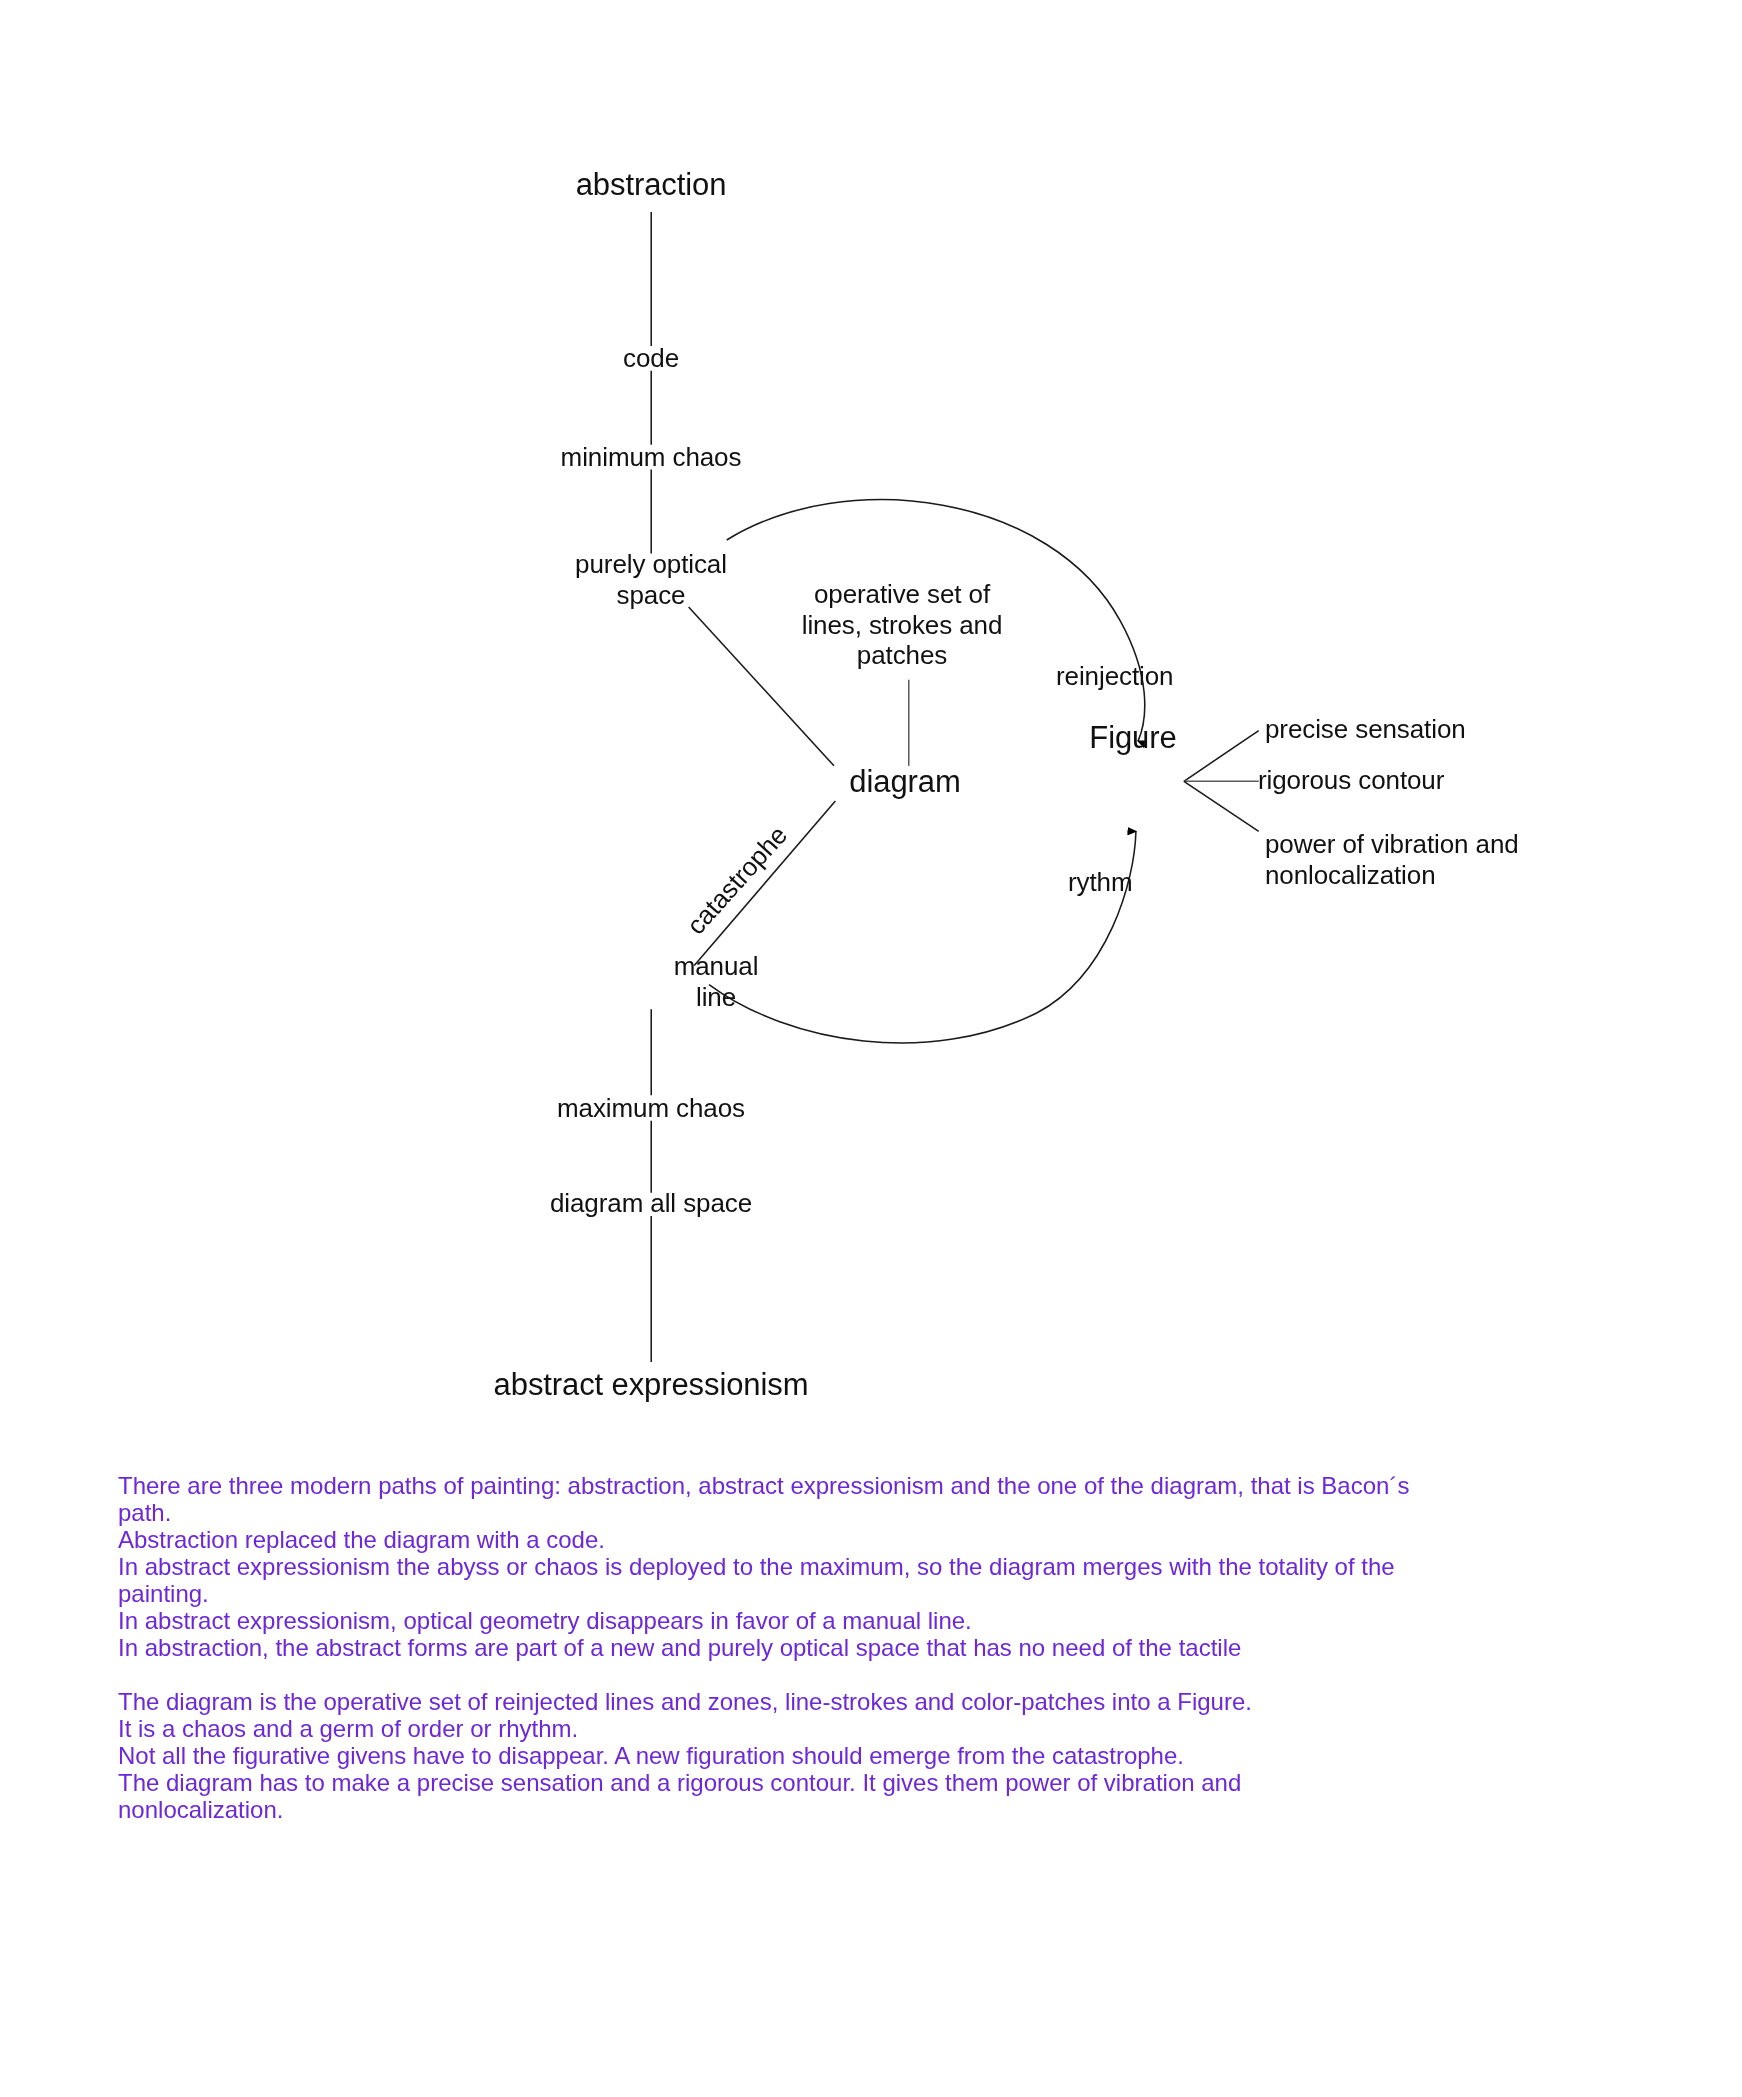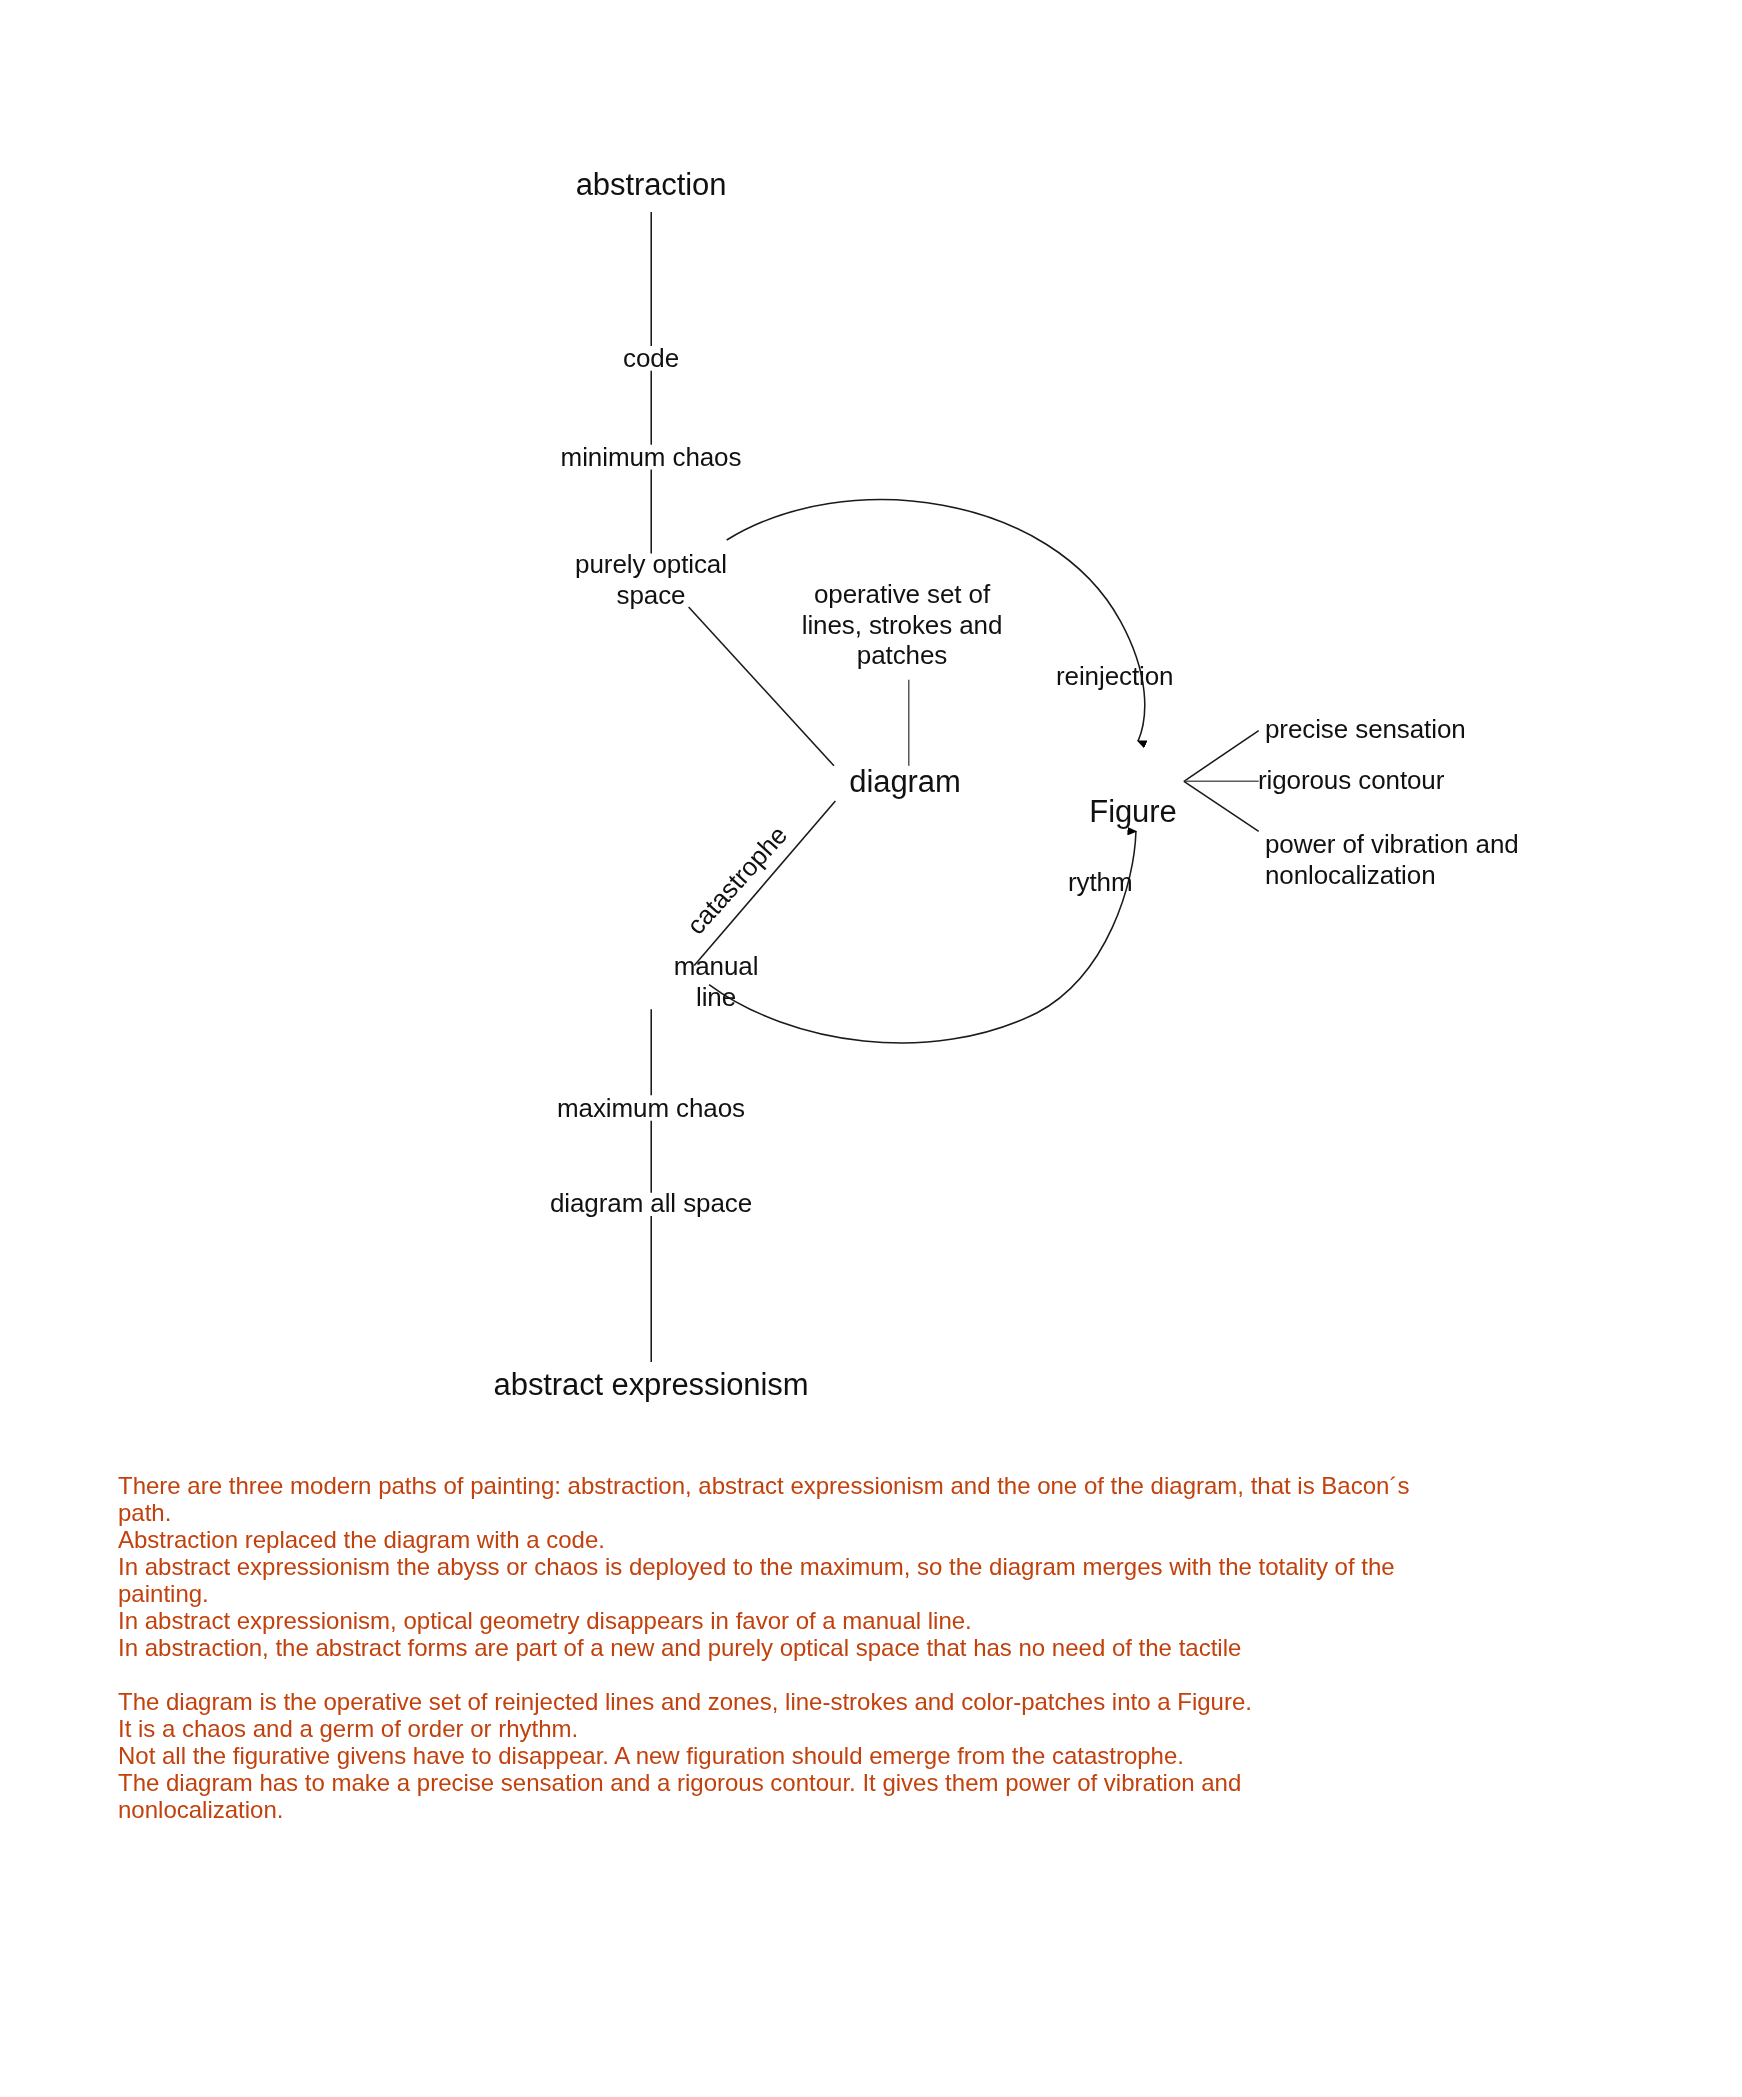--- a/index.html
+++ b/index.html
@@ -44,21 +44,21 @@
   .sz-mid   { font-size: 26px; }
 
   #text-block {
     position: absolute;
     left: 118px;
     top: 1472px;
     width: 1503px;
     font-family: "Liberation Sans", sans-serif;
     font-size: 24px;
     line-height: 27px;
-    color: #c2410c;
+    color: #6d28d9;
   }
   #text-block p { margin: 0; }
   #text-block .gap { height: 27px; }
 </style>
 </head>
 <body>
 
 <div id="diagram-area">
 
   <svg id="diagram-svg" viewBox="0 0 2469 2060">
@@ -99,21 +99,21 @@
 
   <div class="node ctr sz-mid" style="left:651px; top:580px;">purely optical
 space</div>
 
   <div class="node ctr sz-mid" style="left:902px; top:625px;">operative set of
 lines, strokes and
 patches</div>
 
   <div class="node ctr sz-big" style="left:905px; top:782px;">diagram</div>
 
-  <div class="node ctr sz-big" style="left:1133px; top:812px;">Figure</div>
+  <div class="node ctr sz-big" style="left:1133px; top:738px;">Figure</div>
 
   <div class="node ctr sz-mid" style="left:670px; top:982px;margin-left:46px;">manual
 line</div>
 
   <div class="node ctr sz-mid" style="left:651px; top:1108px;">maximum chaos</div>
 
   <div class="node ctr sz-mid" style="left:651px; top:1203px;">diagram all space</div>
 
   <div class="node ctr sz-big" style="left:651px; top:1385px;">abstract expressionism</div>
 

